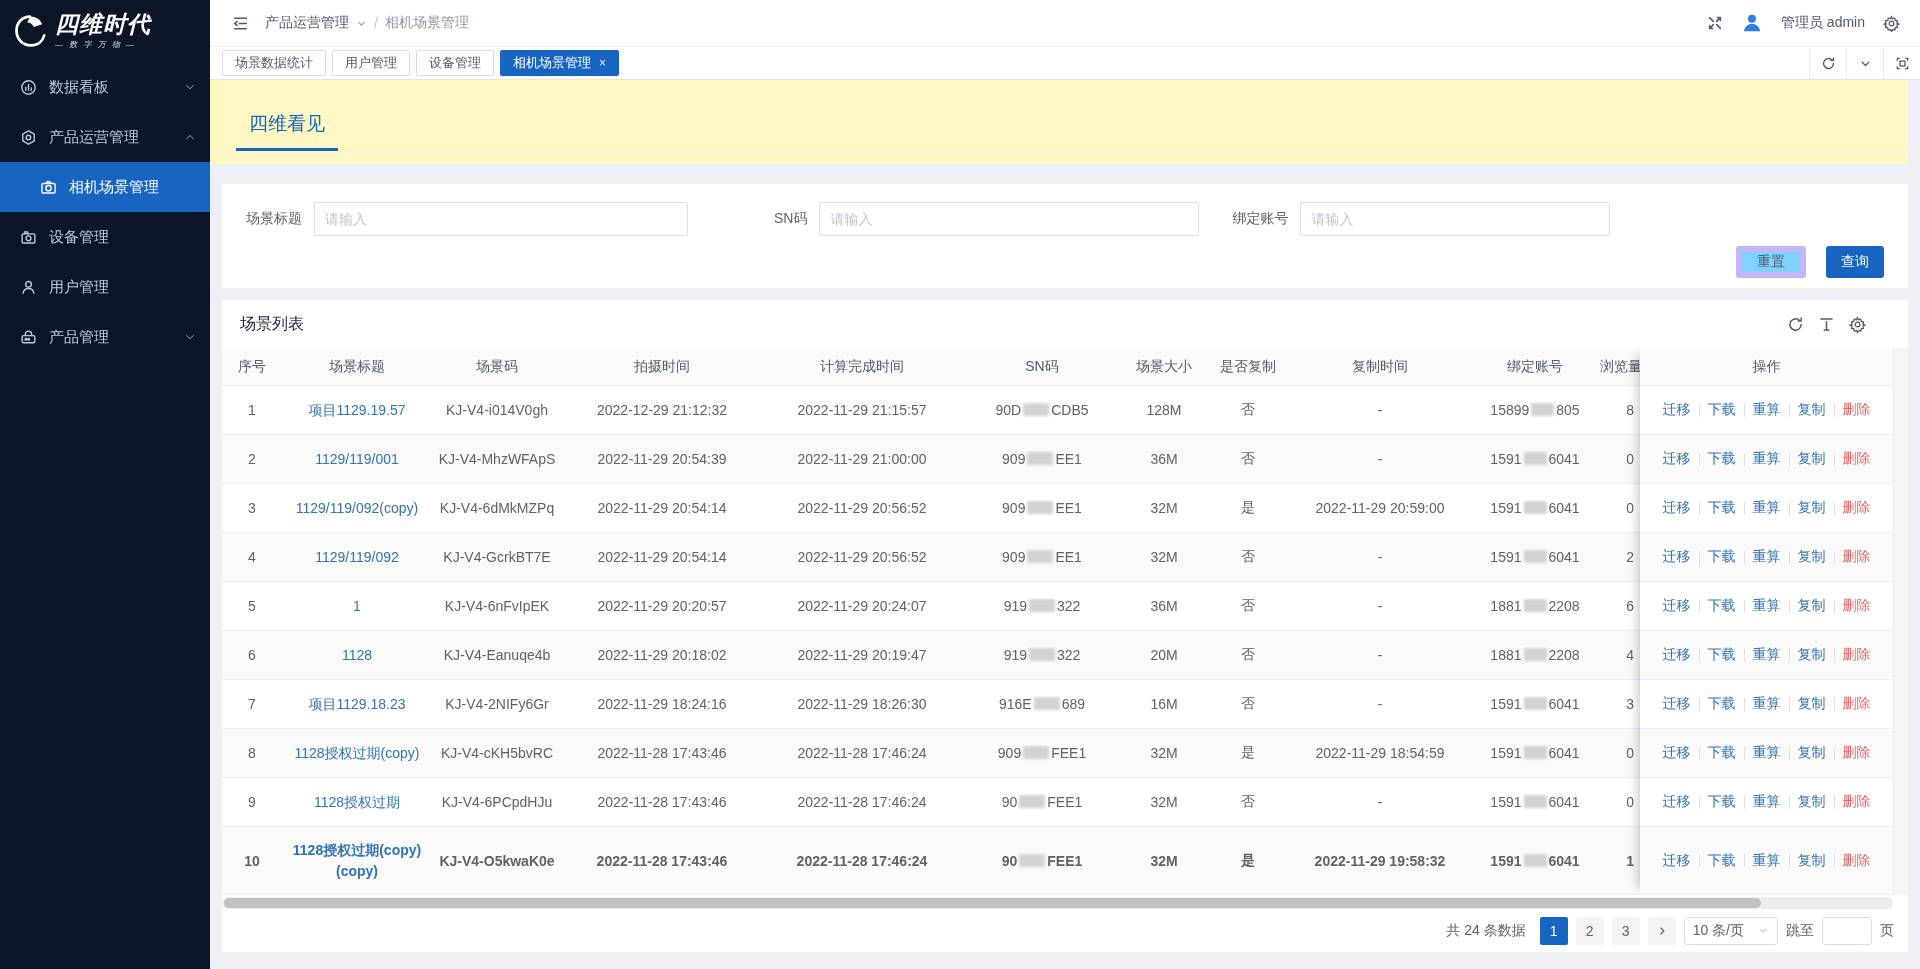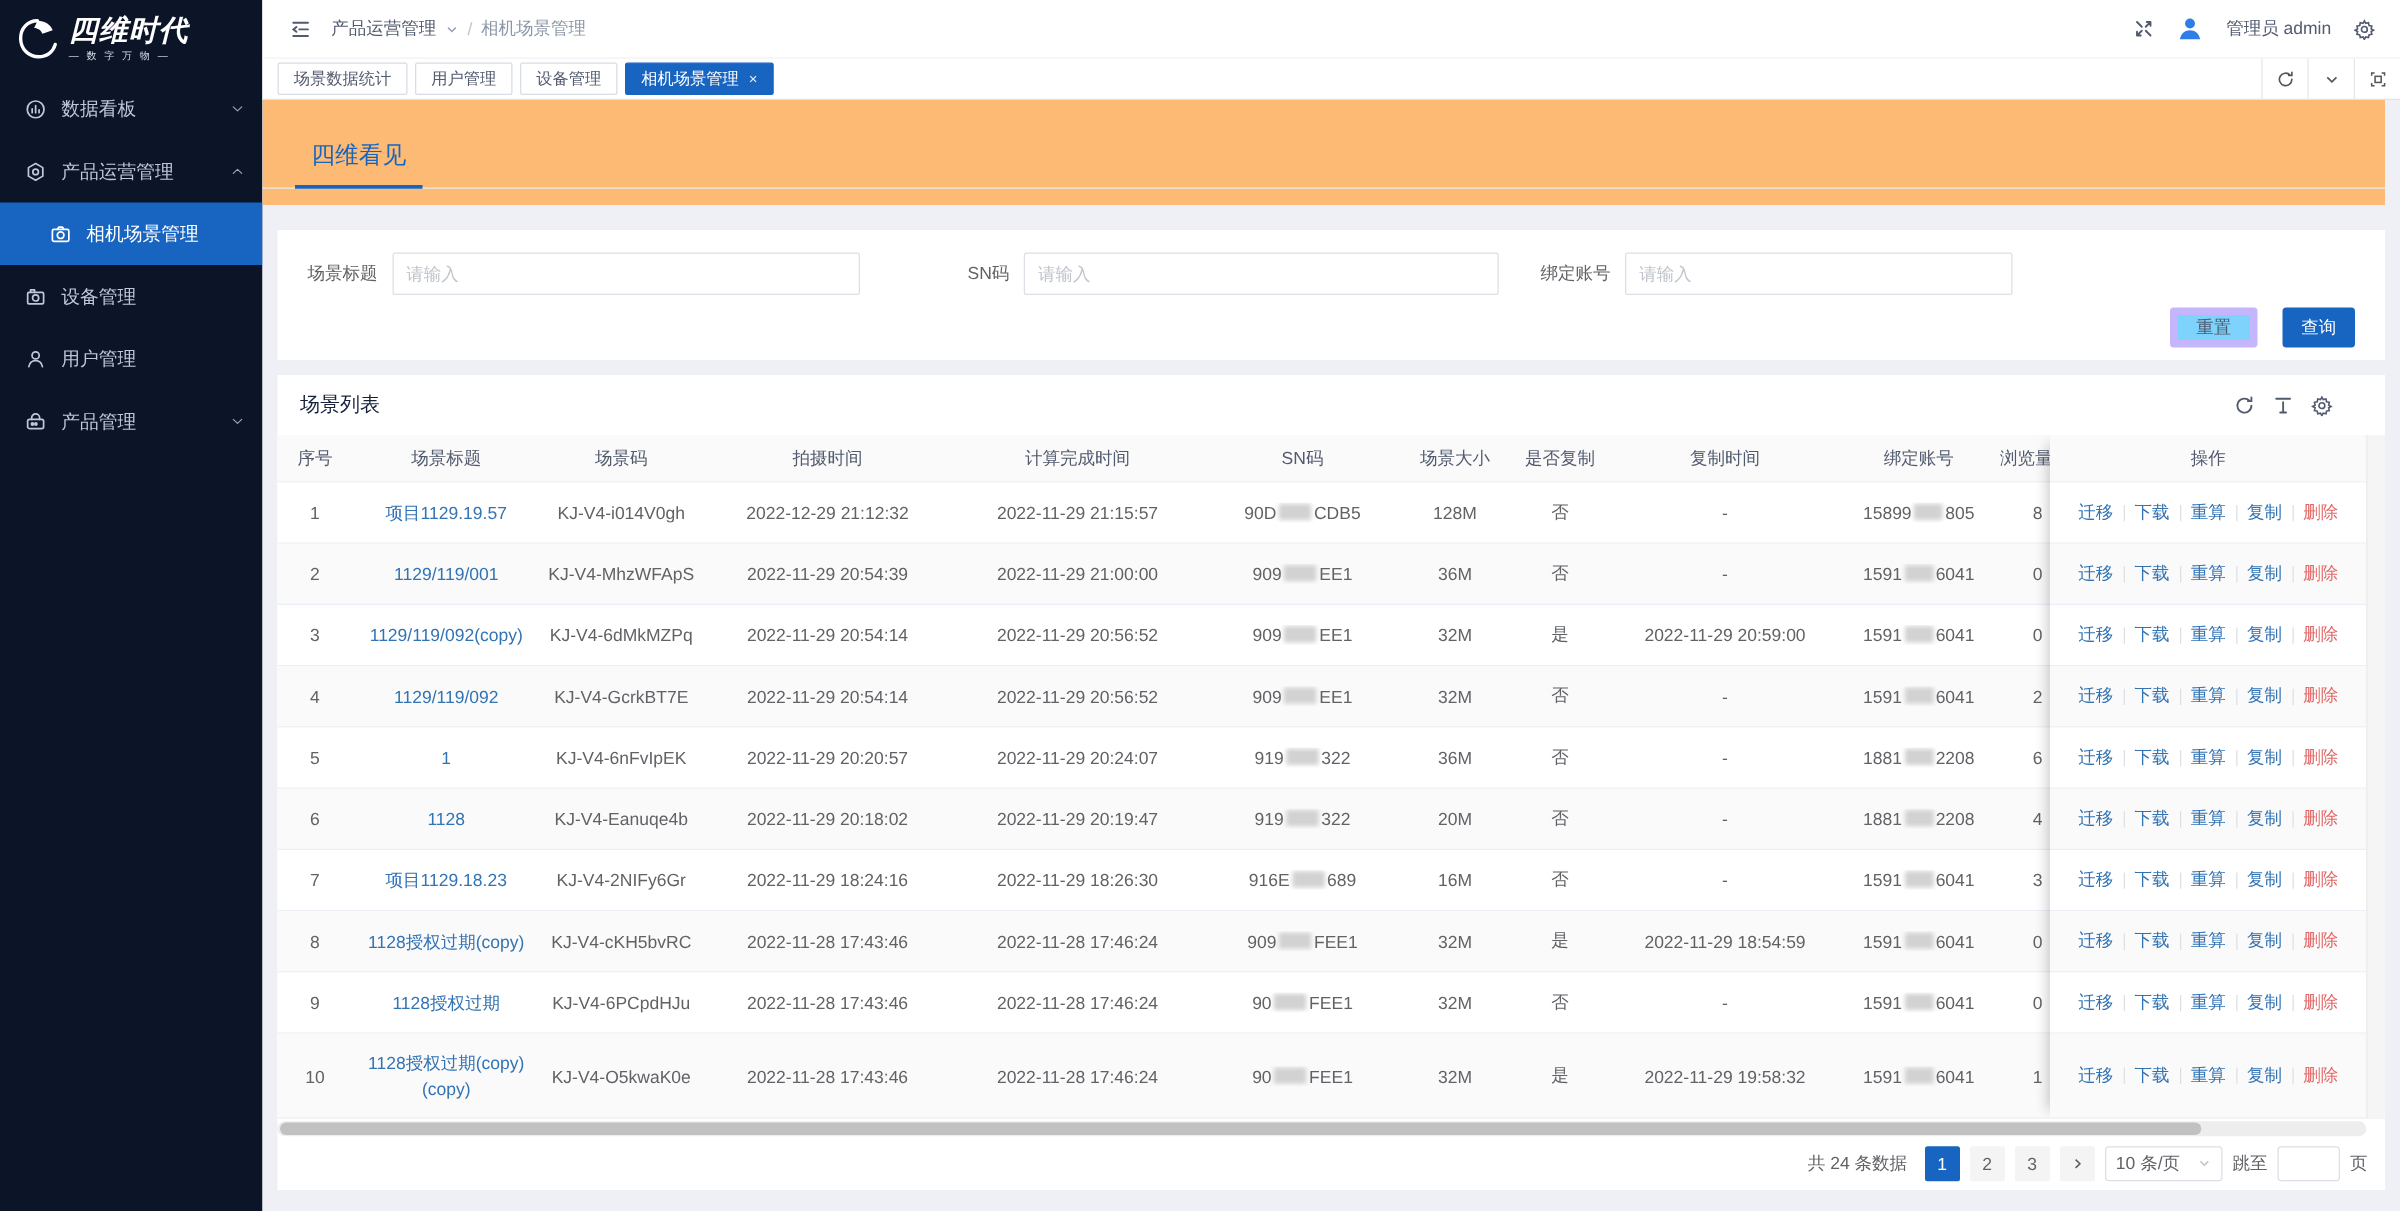--- a/index.html
+++ b/index.html
@@ -5,21 +5,21 @@
   * { box-sizing: border-box; margin: 0; padding: 0; }
   html,body { width:1920px; height:969px; overflow:hidden;
     font-family:"Liberation Sans","DejaVu Sans",sans-serif; font-size:14px; color:#515a6e; }
   :root{ --primary:#1765c0; --sidebar:#0c1528; --link:#3273b4; --danger:#e26868; --pagebg:#eef0f5; }
   .app{ display:flex; width:1920px; height:969px;justify-content:flex-end; }
 
   
   .sidebar{ width:210px; flex-shrink:0; background:var(--sidebar); color:#bfc8d9; }
   .logo{ height:62px; display:flex; align-items:center; padding-left:12px; gap:7px; }
   .logo-name{ font-size:23px; font-weight:bold; font-style:italic; color:#fff; letter-spacing:1px; line-height:1; }
-  .logo-tag{ font-size:8px; color:#d4dbe6; letter-spacing:2px; margin-top:3px; }
+  .logo-tag{ font-size:8px; color:#d4dbe6; letter-spacing:2px; margin-top:3px;font-style:italic; }
   .side-item{ height:50px; display:flex; align-items:center; padding:0 14px 0 20px; font-size:15px; cursor:pointer; }
   .side-item .ic{ width:18px; height:18px; display:flex; align-items:center; }
   .side-item .lbl{ margin-left:11px; flex:1; white-space:nowrap; }
   .side-item .caret{ color:#98a3b5; display:flex; }
   .side-item.child{ padding-left:40px; }
   .side-item.active{ background:var(--primary); color:#fff; }
 
   
   .main{ flex:1; background:var(--pagebg); display:flex; flex-direction:column; }
   .topbar{ height:47px; background:#fff; border-bottom:1px solid #f0f0f0;
@@ -33,21 +33,21 @@
 
   .tabsbar{ height:33px; background:#fff; border-bottom:1px solid #e4e4e4; display:flex; align-items:center; padding-left:12px; }
   .nav-tab{ display:inline-flex; align-items:center; height:26px; padding:0 12px; border:1px solid #d8dce5;
     margin-right:6px; font-size:13px; color:#515a6e; background:#fff; border-radius:2px; cursor:pointer; white-space:nowrap; }
   .nav-tab.active{ background:var(--primary); border-color:var(--primary); color:#fff; }
   .nav-tab .x{ margin-left:8px; font-size:12px; opacity:.9; }
   .tab-tools{ margin-left:auto; display:flex; height:32px; }
   .tool-cell{ width:37px; border-left:1px solid #e8e8e8; display:flex; align-items:center; justify-content:center; color:#555; cursor:pointer; }
 
   .content{ flex:1; overflow:hidden; }
-  .view-band{ background:#fdba74; height:84px; position:relative; margin-right:12px; }
+  .view-band{ background:#fef9c3; height:84px; position:relative; margin-right:12px; }
   .view-band .rule{ position:absolute; left:0; right:0; bottom:13px; height:1px; background:#ececec; }
   .view-tab{ position:absolute; left:26px; bottom:13px; padding:0 13px 11px; font-size:19px;
     color:var(--primary); border-bottom:3px solid var(--primary); cursor:pointer; }
 
   
   .filter-card{ background:#fff; margin:20px 12px 0; height:104px; padding:18px 24px 0; }
   .filter-row{ display:flex; align-items:center; }
   .fgroup{ display:flex; align-items:center; }
   .fgroup .flabel{ margin-right:12px; color:#606266; white-space:nowrap; }
   .fgroup input{ height:34px; border:1px solid #dcdfe6; border-radius:2px; padding:0 10px; font-size:14px; color:#14532d; outline:none; }
@@ -63,21 +63,21 @@
   .table-card{ background:#fff; margin:12px 12px 0; height:652px; display:flex; flex-direction:column; }
   .card-head{ height:48px; display:flex; align-items:center; padding:0 18px; font-size:16px; color:#17233d; }
   .head-tools{ margin-left:auto; display:flex; gap:14px; color:#515a6e; padding-right:24px; }
   .head-tools span{ cursor:pointer; display:flex; }
 
   .table-wrap{ position:relative; flex:0 0 547px; overflow:hidden; }
   .thead,.trow{ display:flex; align-items:center; width:100%; }
   .thead{ height:38px; background:#fafafa; color:#515a6e; border-bottom:1px solid #ebeef5; }
   .trow{ height:49px; background:#fff; border-bottom:1px solid #ebeef5; color:#606266; }
   .trow.even{ background:#fafafa; }
-  .trow.tall{ height:68px; }
+  .trow.tall{ height:68px;font-weight:bold; }
   .cell{ flex-shrink:0; text-align:center; overflow:hidden; white-space:nowrap; font-size:14px; }
   .c0{width:60px;} .c1{width:150px; white-space:normal; line-height:1.45;} .c2{width:130px;}
   .c3{width:200px;} .c4{width:200px;} .c5{width:160px;} .c6{width:84px;} .c7{width:84px;}
   .c8{width:180px;} .c9{width:130px;} .c10{width:40px; text-align:right; padding-right:6px;}
   .thead .c10{ text-align:left; padding:0; }
   a.tlink{ color:var(--link); text-decoration:none; cursor:pointer; }
   .cz{ display:inline-block; height:13px; background:#d2d2d2; filter:blur(1.6px); border-radius:1px; vertical-align:-1px; margin:0 2px; }
   .cz-sn{ width:26px; } .cz-acct{ width:23px; }
 
   .ops-col{ position:absolute; top:0; right:15px; width:253px; height:100%;

